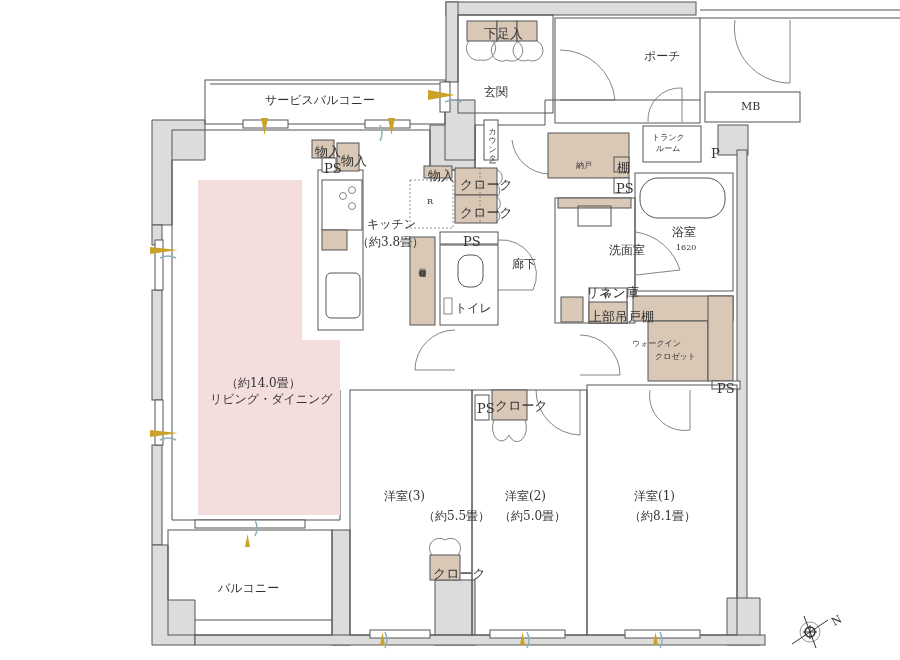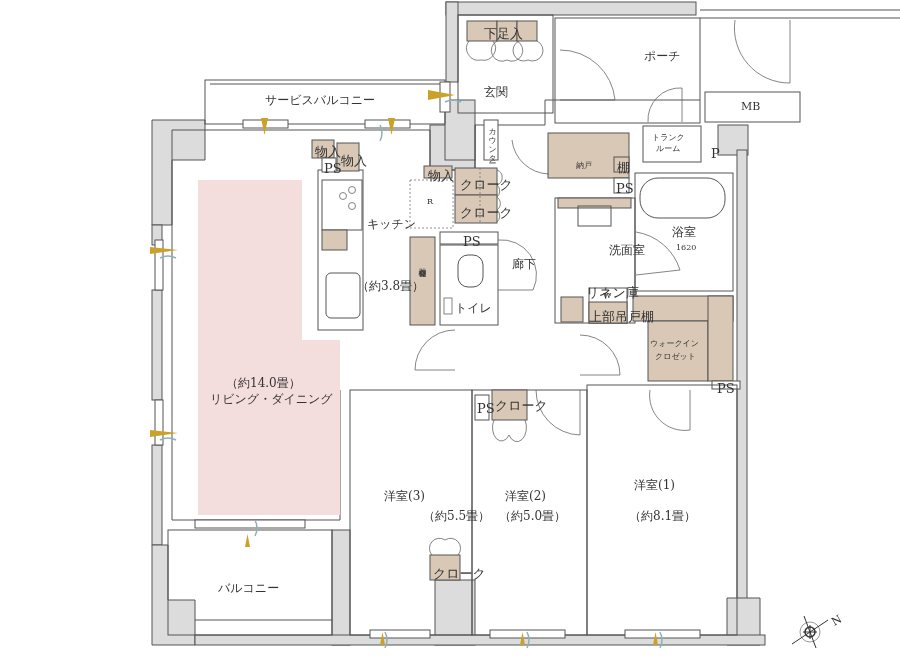--- a/index.html
+++ b/index.html
@@ -185,36 +185,36 @@
   </g>
 </svg>
 
 <div class="lbl" style="left:484px;top:68px;margin-top:16px;">玄関</div>
 <div class="lbl" style="left:644px;top:48px;">ポーチ</div>
 <div class="lbl" style="left:741px;top:99px;font-size:11px;">MB</div>
 <div class="lbl sm" style="left:652px;top:132px;">トランク</div>
 <div class="lbl sm" style="left:656px;top:143px;">ルーム</div>
 <div class="lbl" style="left:265px;top:92px;text-align:right;">サービスバルコニー</div>
 <div class="lbl" style="left:367px;top:216px;">キッチン</div>
-<div class="lbl" style="left:357px;top:234px;margin-top:44px;">（約3.8畳）</div>
+<div class="lbl" style="left:357px;top:234px;">（約3.8畳）</div>
 <div class="lbl" style="left:210px;top:351px;margin-top:40px;">リビング・ダイニング</div>
 <div class="lbl" style="left:226px;top:375px;">（約14.0畳）</div>
 <div class="lbl" style="left:512px;top:256px;">廊下</div>
 <div class="lbl" style="left:455px;top:300px;">トイレ</div>
 <div class="lbl" style="left:576px;top:242px;margin-left:33px;">洗面室</div>
 <div class="lbl" style="left:672px;top:224px;">浴室</div>
 <div class="lbl sm" style="left:676px;top:242px;">1620</div>
 <div class="lbl sm" style="left:576px;top:160px;">納戸</div>
-<div class="lbl sm" style="left:650px;top:338px;">ウォークイン</div>
+<div class="lbl sm" style="left:632px;top:338px;">ウォークイン</div>
 <div class="lbl sm" style="left:655px;top:351px;">クロゼット</div>
 <div class="lbl" style="left:384px;top:488px;">洋室(3)</div>
 <div class="lbl" style="left:378px;top:508px;margin-left:45px;">（約5.5畳）</div>
 <div class="lbl" style="left:505px;top:488px;">洋室(2)</div>
 <div class="lbl" style="left:499px;top:508px;">（約5.0畳）</div>
-<div class="lbl" style="left:634px;top:477px;">洋室(1)</div>
+<div class="lbl" style="left:634px;top:488px;">洋室(1)</div>
 <div class="lbl" style="left:629px;top:508px;">（約8.1畳）</div>
 <div class="lbl" style="left:218px;top:580px;">バルコニー</div>
 
 <div class="lbl xs" style="left:484px;top:25px;">下足入</div>
 <div class="lbl vert" style="left:486px;top:122px;">カウンター</div>
 <div class="lbl xs" style="left:315px;top:143px;">物入</div>
 <div class="lbl xs" style="left:341px;top:152px;">物入</div>
 <div class="lbl xs" style="left:428px;top:167px;">物入</div>
 <div class="lbl xs" style="left:324px;top:160px;">PS</div>
 <div class="lbl xs" style="left:460px;top:176px;">クローク</div>

